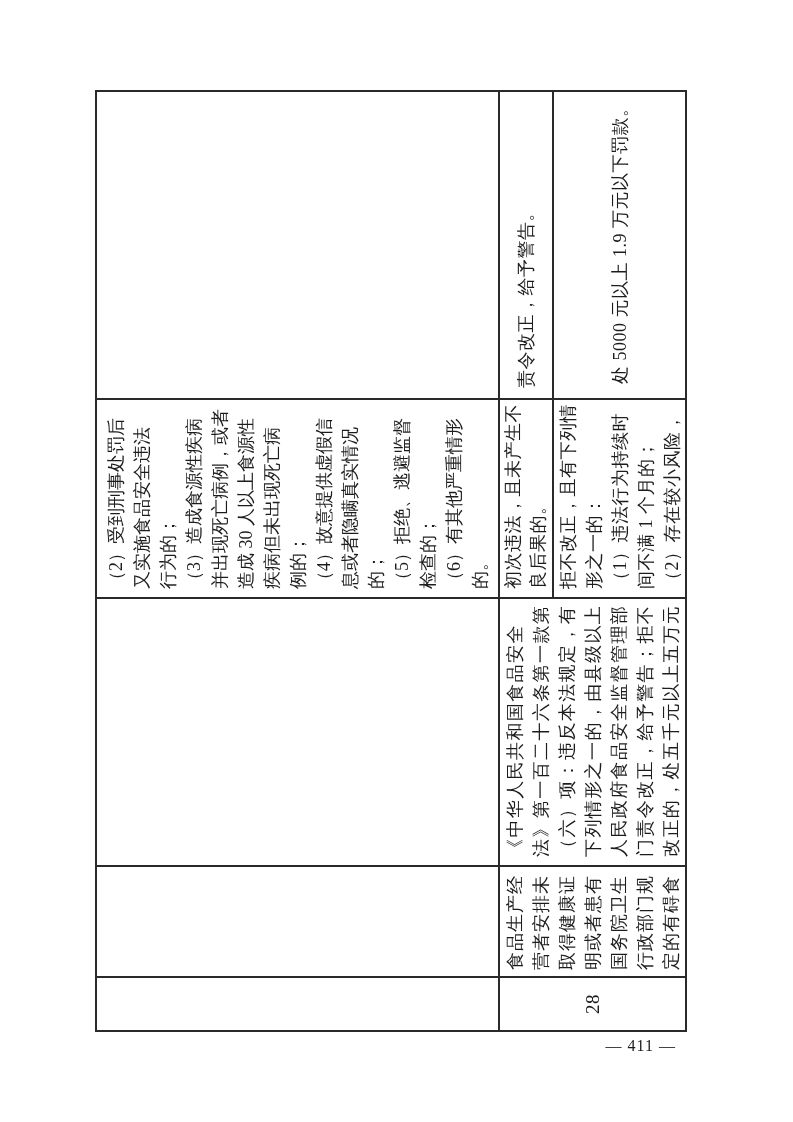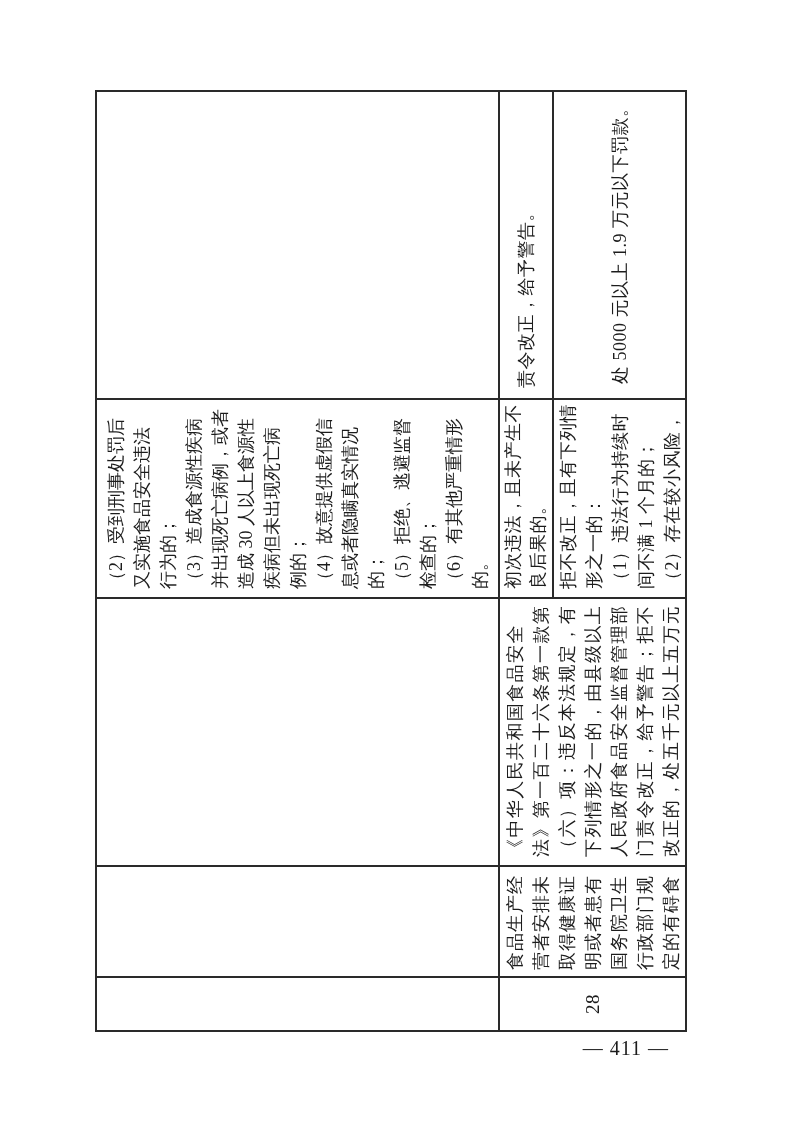--- a/index.html
+++ b/index.html
@@ -67,22 +67,22 @@
   .refuse-text   { font-size: 18px; line-height: 26px; letter-spacing: 0.5px; }
   .first-text    { font-size: 18px; line-height: 25px; letter-spacing: 0.5px; }
   .single-text   { font-size: 18px; letter-spacing: 0.5px; }
   .serial-text   { font-size: 19px; letter-spacing: 0.5px; }
 
   .page-number {
     position: absolute;
     left: 576px;
     top: 1037px;
     width: 100px;
-    text-align: center;
-    font-size: 20px;
+    text-align: right;
+    font-size: 16px;
     letter-spacing: 1px;
     color: #1c1c1c;
   }
 </style>
 </head>
 <body>
 
 <div class="page">
 
   <div class="rot-table">

